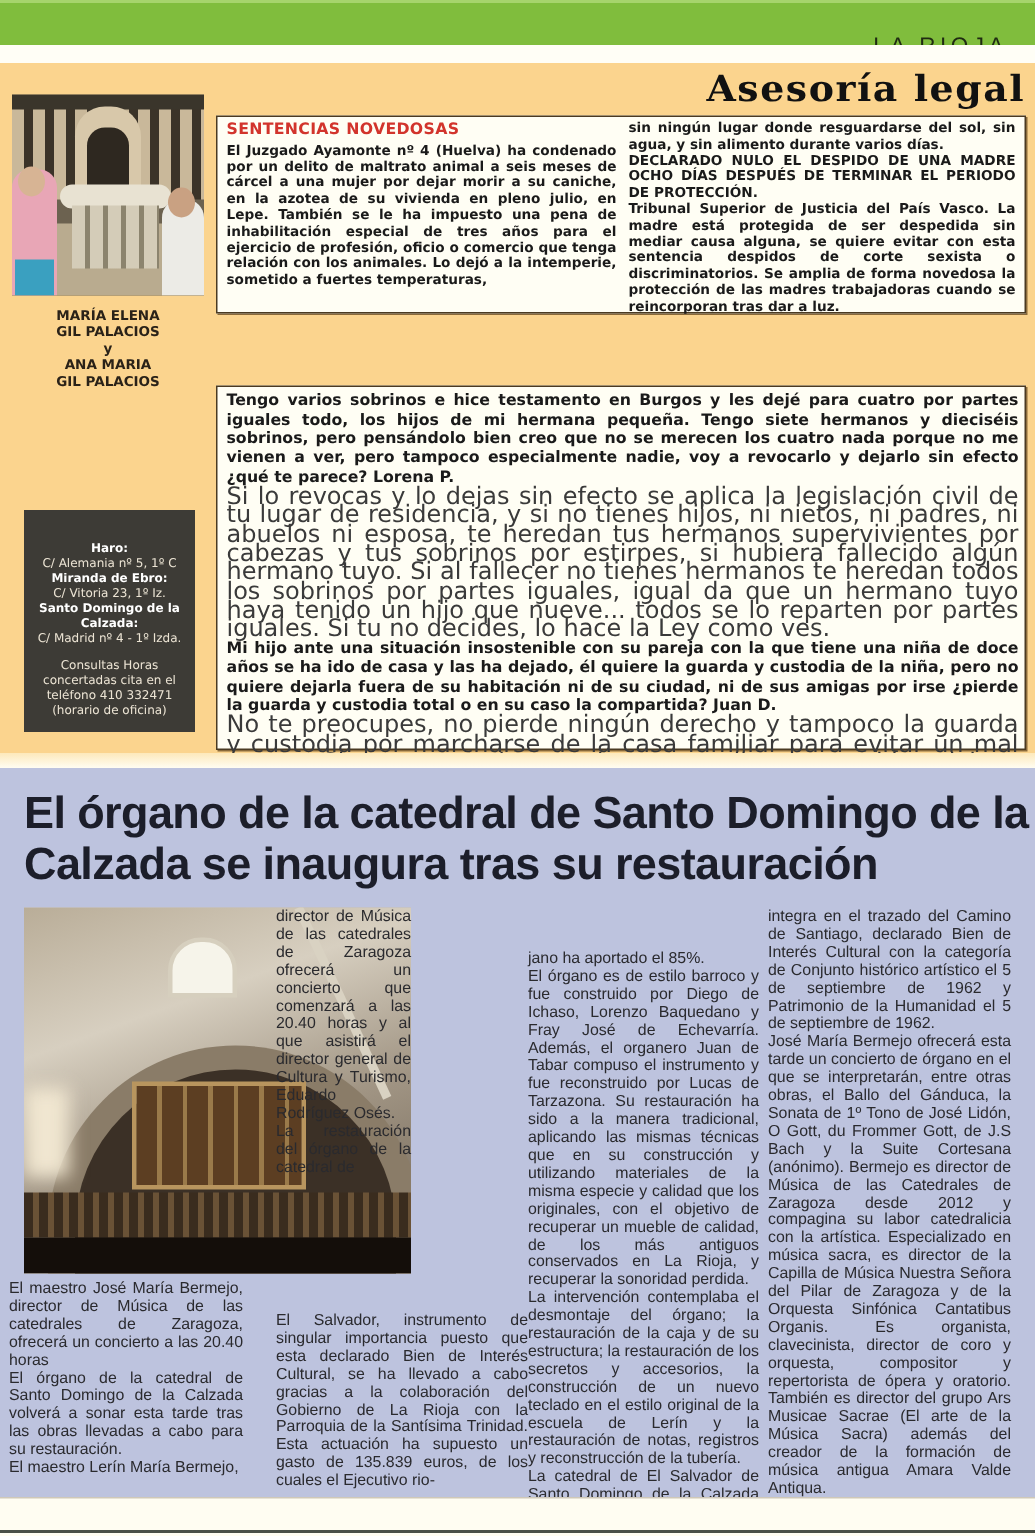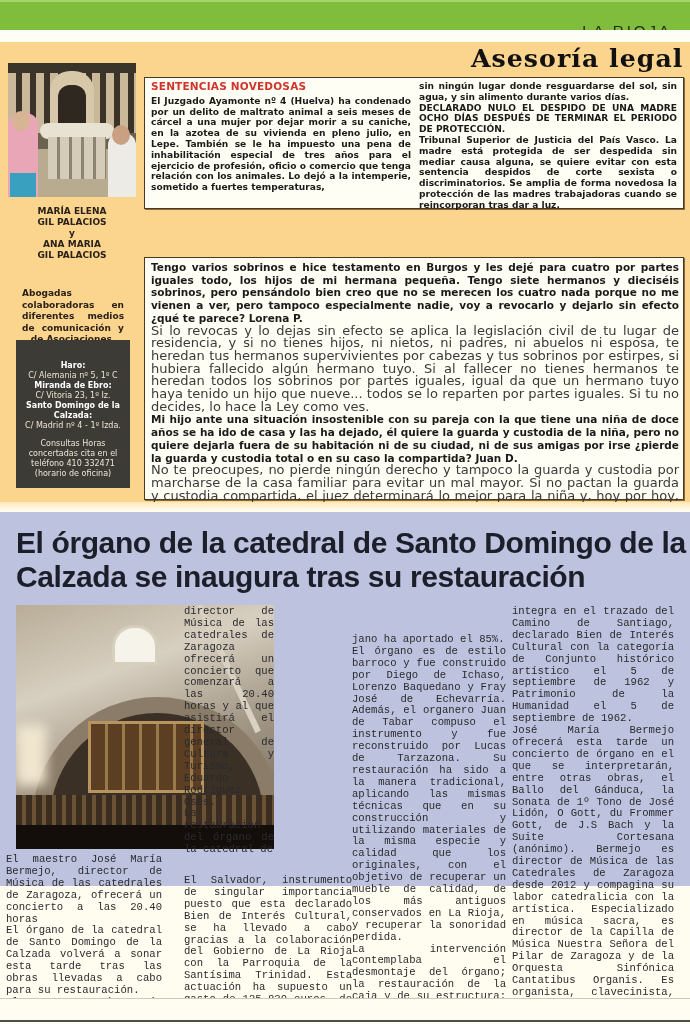--- a/index.html
+++ b/index.html
@@ -39,39 +39,39 @@
   .box2 { left: 144px; top: 203px; width: 540px; height: 243px; margin-top: 12px; }
 
   .col { position: absolute; font-weight: bold; font-size: 9.1px; line-height: 10.8px; color: #1a1a1a; text-align: justify; }
   .col.c1 { left: 6px; top: 3px; width: 260px; }
   .col.c2 { left: 274px; top: 3px; width: 258px; }
   .col .red { color: #d2342c; font-size: 10.5px; margin-bottom: 4px; letter-spacing: 0.2px; }
   .col p { margin: 0; }
 
   .qa { position: absolute; left: 6px; top: 3px; width: 528px; font-size: 10.5px; line-height: 12.7px; color: #1a1a1a; text-align: justify; }
   .qa .q { font-weight: bold; }
-  .qa .a { color: #3a3a3a; font-family: "DejaVu Sans", sans-serif; font-size: 13px; }
+  .qa .a { color: #3a3a3a; font-family: "DejaVu Sans", sans-serif; font-size: 16px; }
 
   .gap2 { position: absolute; left: 0; top: 502px; width: 690px; height: 10px; background: linear-gradient(#fde9bb, #fffdf2); }
 
-  .news { position: absolute; left: 0; top: 512px; width: 690px; height: 374px; background: #bdc3de; }
+  .news { position: absolute; left: 0; top: 512px; width: 690px; height: 486px; background: #bdc3de; }
   .headline { position: absolute; left: 16px; top: 14px; width: 670px; font-family: "Liberation Sans", sans-serif; font-size: 30px; line-height: 34px; color: #1c1e2a; letter-spacing: -0.4px; }
 
   .photo2 { position: absolute; left: 16px; top: 93px; width: 258px; height: 244px; overflow: hidden; background: #c9bfae; }
   .photo2 .wall { position: absolute; inset: 0; background: linear-gradient(160deg, #b9ad98 0%, #d7cfc0 30%, #a19584 60%, #6d6253 100%); }
   .photo2 .window { position: absolute; left: 96px; top: 20px; width: 46px; height: 40px; background: #f6f4ea; border-radius: 22px 22px 0 0; border: 3px solid #d6cfbe; }
   .photo2 .rib1 { position: absolute; left: 180px; top: 0; width: 6px; height: 140px; background: #d9d2c2; transform: rotate(-25deg); transform-origin: top; }
   .photo2 .archo { position: absolute; left: 16px; top: 92px; width: 250px; height: 200px; border-radius: 125px 125px 0 0; background: #8a7c68; }
   .photo2 .archi { position: absolute; left: 34px; top: 108px; width: 214px; height: 190px; border-radius: 107px 107px 0 0; background: #3b3026; }
   .photo2 .organ { position: absolute; left: 72px; top: 116px; width: 116px; height: 72px; background: repeating-linear-gradient(90deg, #5c3e22 0 14px, #9a7a4a 14px 17px); border: 3px solid #b8955e; }
   .photo2 .balcony { position: absolute; left: 0; top: 190px; width: 258px; height: 30px; background: repeating-linear-gradient(90deg, #3a2c1e 0 6px, #6a5236 6px 10px); }
   .photo2 .floor { position: absolute; left: 0; top: 220px; width: 258px; height: 24px; background: #140e0a; }
   .photo2 .glow { position: absolute; left: 0; top: 120px; width: 30px; height: 60px; background: #f0e6d0; filter: blur(6px); }
 
-  .ncol { position: absolute; font-family: Liberation Mono, monospace; font-size: 10.6px; line-height: 11.9px; color: #2a2a2e; text-align: justify; }
+  .ncol { position: absolute; font-family: Liberation Sans, sans-serif; font-size: 10.6px; line-height: 11.9px; color: #2a2a2e; text-align: justify; }
   .ncol p { margin: 0; }
   .n-cap { left: 6px; top: 342px; width: 156px; }
   .n-narrow { left: 184px; top: 94px; width: 90px; }
   .n-wide { left: 184px; top: 363px; width: 168px; }
   .n-c2 { left: 352px; top: 94px; width: 154px; margin-top: 28px; }
   .n-c3 { left: 512px; top: 94px; width: 162px; }
 
   .footer { position: absolute; left: 0; top: 998px; width: 690px; height: 26px; background: #fffdf2; border-top: 1px solid #cfc8b8; }
   .footer .rule { position: absolute; left: 0; top: 21px; width: 690px; height: 2px; background: #4a5048; }
 </style>
@@ -102,21 +102,20 @@
   </div>
 
   <div class="authors">
     <div>MARÍA ELENA</div>
     <div>GIL PALACIOS</div>
     <div>y</div>
     <div>ANA MARIA</div>
     <div>GIL PALACIOS</div>
   </div>
 
-  <div class="bio">Abogadas colaboradoras en diferentes medios de comunicación y de Asociaciones.</div>
 
   <div class="office">
     <div class="b">Haro:</div>
     <div>C/ Alemania nº 5, 1º C</div>
     <div class="b">Miranda de Ebro:</div>
     <div>C/ Vitoria 23, 1º Iz.</div>
     <div class="b">Santo Domingo de la Calzada:</div>
     <div>C/ Madrid nº 4 - 1º Izda.</div>
     <div class="sp"></div>
     <div>Consultas Horas concertadas cita en el teléfono 410 332471 (horario de oficina)</div>

